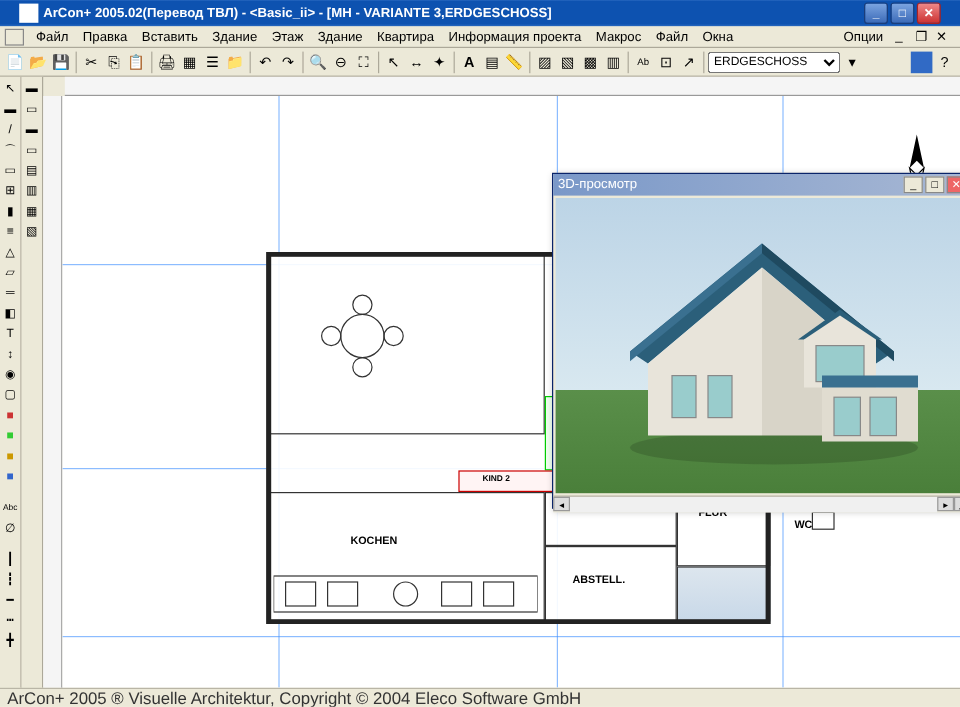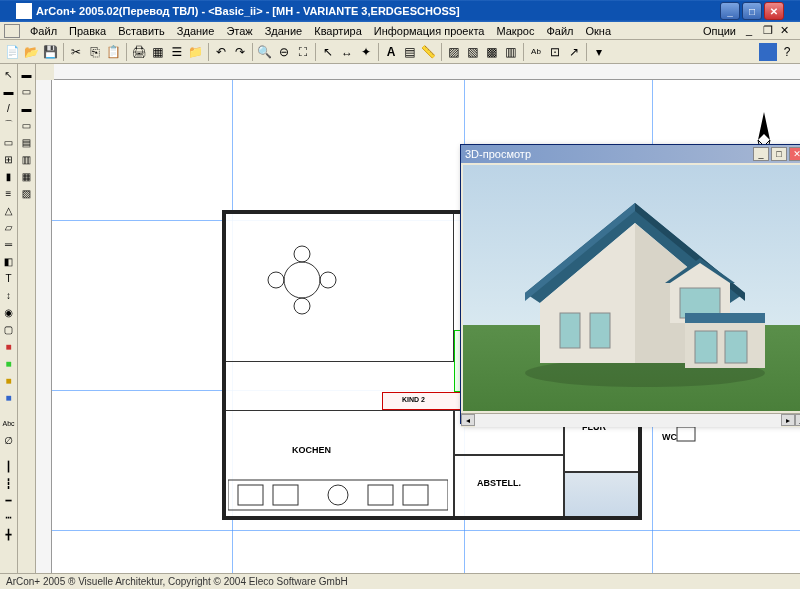--- a/index.html
+++ b/index.html
@@ -52,21 +52,21 @@
 .preview .ptitle .spacer { flex: 1; }
 .preview .ptitle .pbtn { width: 16px; height: 14px; background: #ece9d8; color: #000; font-size: 9px; display: flex; align-items: center; justify-content: center; margin-left: 2px; cursor: pointer; border: 1px solid #888; }
 .preview .ptitle .pbtn.close { background: #e66; color: #fff; }
 .preview .pbody { position: relative; height: calc(100% - 18px - 14px); background: linear-gradient(to bottom, #bcd4e6 0%, #d8e8f0 65%, #5a8f4a 65%, #4a7f3a 100%); margin: 2px; }
 .preview .pscroll { height: 14px; background: #ece9d8; border-top: 1px solid #aca899; display: flex; }
 .preview .pscroll .sbtn { width: 14px; height: 12px; background: #ddd; border: 1px solid #999; font-size: 8px; display: flex; align-items: center; justify-content: center; }
 .preview .pscroll .strack { flex: 1; background: #f0f0f0; }
 
 .house { position: absolute; left: 50%; top: 50%; transform: translate(-50%, -50%); }
 
-.statusbar { height: 16px; background: #ece9d8; border-top: 1px solid #aca899; font-size: 10px; display: flex; align-items: center; padding: 0 6px; color: #333; }
+.statusbar { height: 16px; background: #ece9d8; border-top: 1px solid #aca899; font-size: 14px; display: flex; align-items: center; padding: 0 6px; color: #333; }
 
 .main-area { display: flex; flex-direction: column; flex: 1; }
 </style>
 </head>
 <body>
 
 <div class="titlebar">
   <div class="title-icon"></div>
   <div class="title-text">ArCon+  2005.02(Перевод ТВЛ)  - &lt;Basic_ii&gt; - [MH - VARIANTE 3,ERDGESCHOSS]</div>
   <div class="window-controls">
@@ -129,20 +129,23 @@
   <div class="tsep"></div>
   <div class="tbtn">▨</div>
   <div class="tbtn">▧</div>
   <div class="tbtn">▩</div>
   <div class="tbtn">▥</div>
   <div class="tsep"></div>
   <div class="tbtn" style="font-size:8px">Ab</div>
   <div class="tbtn">⊡</div>
   <div class="tbtn">↗</div>
   <div class="tsep"></div>
+  <select>
+    <option>ERDGESCHOSS</option>
+  </select>
   <div class="tbtn">▾</div>
   <div class="end-box"></div>
   <div class="tbtn">?</div>
 </div>
 
 <div class="workspace">
 
   <div class="sidebar">
     <div class="sbtn">↖</div>
     <div class="sbtn">▬</div>

